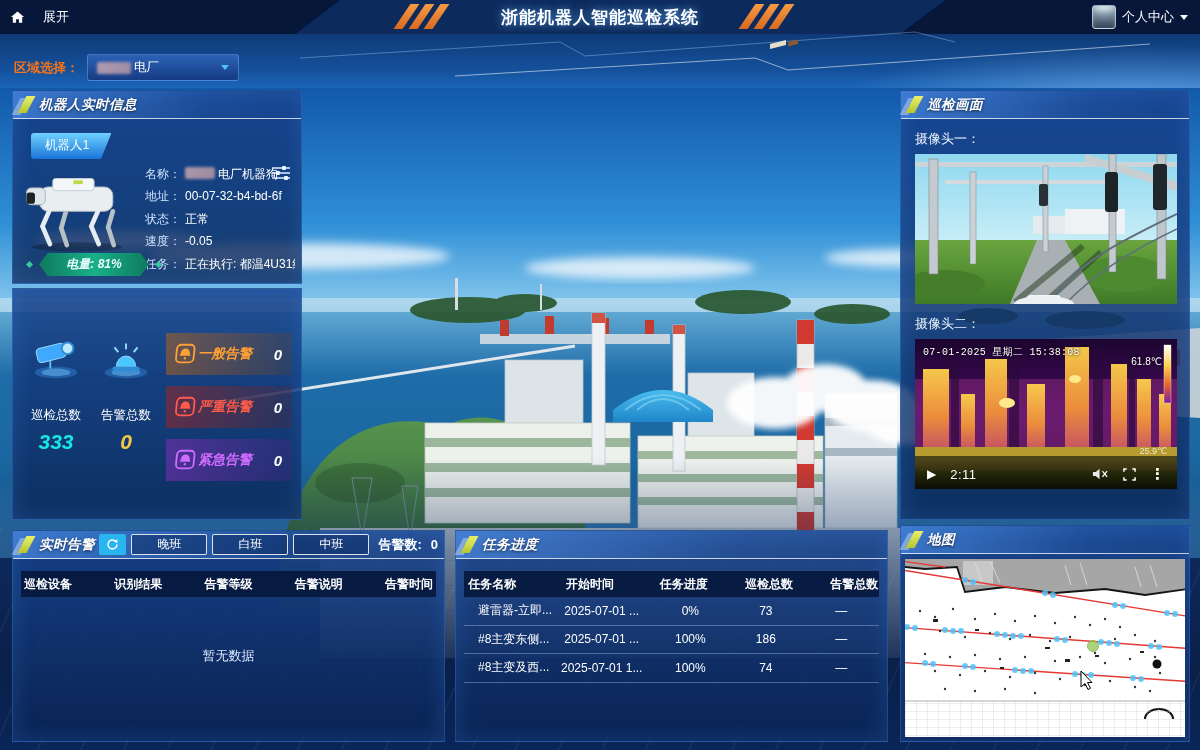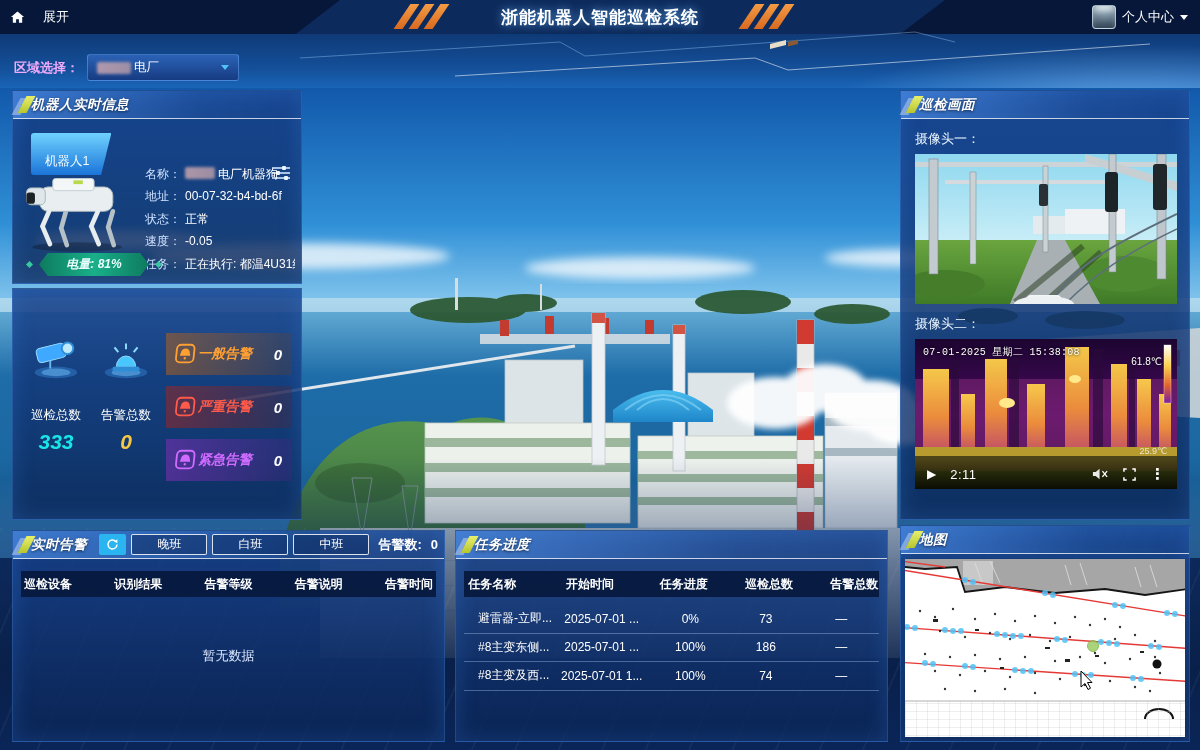--- a/index.html
+++ b/index.html
@@ -36,49 +36,49 @@
          border-top:5px solid #fff;display:inline-block;}
   .caret.blue{border-top-color:#4fc3f7;}
   .sub-bar{position:absolute;left:0;top:34px;width:1200px;height:54px;z-index:1;
     background:linear-gradient(180deg,#0f3a77 0%,#14509a 65%,#1a65b8 100%);}
   .sub-glow{position:absolute;right:0;top:34px;width:420px;height:54px;z-index:1;
     background:radial-gradient(ellipse at 85% 130%,rgba(150,205,255,.55),transparent 60%);}
   .decor{position:absolute;left:0;top:28px;z-index:6;pointer-events:none;}
 
   
   .region{position:absolute;left:14px;top:54px;display:flex;align-items:center;z-index:7;}
-  .region-label{color:#f0abfc;font-size:13px;font-weight:bold;margin-right:8px;}
+  .region-label{color:#f97316;font-size:13px;font-weight:bold;margin-right:8px;}
   .region-select{width:152px;height:27px;display:flex;align-items:center;padding:0 9px;box-sizing:border-box;
     background:linear-gradient(180deg,rgba(45,100,185,.95),rgba(22,58,128,.95));
     border:1px solid rgba(110,180,255,.45);border-radius:3px;color:#fff;font-size:12.5px;cursor:pointer;}
   .region-select .caret{margin-left:auto;}
   .redact{display:inline-block;height:12px;border-radius:2px;vertical-align:-1px;margin-right:3px;
     background:linear-gradient(90deg,#c9a6b0,#b29aa8);filter:blur(1.5px);opacity:.85;}
   .w34{width:34px;} .w30{width:30px;}
 
   
   .panel{position:absolute;z-index:4;box-sizing:border-box;
     background:linear-gradient(180deg,rgba(23,66,140,.88),rgba(10,36,84,.80));
     border:1px solid rgba(90,160,255,.28);box-shadow:inset 0 0 22px rgba(70,145,255,.22);}
   .p-robot{left:12px;top:90px;width:290px;height:194px;}
   .p-stats{left:12px;top:288px;width:290px;height:232px;}
   .p-alerts{left:12px;top:530px;width:433px;height:212px;}
   .p-tasks{left:455px;top:530px;width:433px;height:212px;}
   .p-cams{left:900px;top:90px;width:290px;height:430px;}
   .p-map{left:900px;top:525px;width:290px;height:217px;}
-  .phead{position:relative;height:27px;display:flex;align-items:center;padding-left:9px;
+  .phead{position:relative;height:27px;display:flex;align-items:center;gap:8px;padding-left:9px;
     background:linear-gradient(90deg,rgba(90,160,255,.55),rgba(90,160,255,.08) 65%,rgba(90,160,255,0));
     border-bottom:1px solid rgba(255,255,255,.75);}
   .slash{width:9px;height:17px;flex:0 0 auto;transform:skewX(-28deg);
     background:linear-gradient(180deg,#e8f06a,#b7c52f);box-shadow:-5px 2px 0 rgba(255,255,255,.35);}
   .ptitle{font-size:13.5px;font-weight:bold;font-style:italic;color:#fff;letter-spacing:.5px;
     text-shadow:0 1px 3px rgba(0,0,0,.6);white-space:nowrap;}
 
   
-  .robot-tab{position:absolute;top:42px;left:18px;padding:20px 22px 5px 14px;color:#f2faff;font-size:12.5px;cursor:pointer;
+  .robot-tab{position:absolute;top:42px;left:18px;padding:4px 22px 5px 14px;color:#f2faff;font-size:12.5px;cursor:pointer;
     background:linear-gradient(180deg,#6fd2ff,#1a74d8);
     clip-path:polygon(0 0,100% 0,87% 100%,0 100%);border-radius:3px 0 0 3px;}
   .sliders-ic{position:absolute;top:74px;right:10px;cursor:pointer;}
   .robot-body{position:absolute;top:72px;left:6px;right:6px;display:flex;}
   .robot-img{width:122px;height:92px;flex:0 0 auto;}
   .fields{margin-left:4px;font-size:12px;line-height:22.4px;white-space:nowrap;overflow:hidden;max-width:158px;}
   .flabel{color:#cfe2ff;margin-right:4px;}
   .fval{color:#fff;}
   .battery-wrap{position:absolute;left:14px;bottom:7px;display:flex;align-items:center;gap:7px;}
   .dia{width:5px;height:5px;background:#39c7a0;transform:rotate(45deg);}
@@ -103,21 +103,21 @@
   .b-sev{color:#ff5a4a;background:linear-gradient(90deg,rgba(170,35,25,.5),rgba(110,25,18,.22));}
   .b-urg{color:#cf6bff;background:linear-gradient(90deg,rgba(140,45,190,.5),rgba(90,30,130,.25));}
 
   
   .alert-controls{position:absolute;right:6px;top:3px;display:flex;align-items:center;gap:5px;}
   .refresh-btn{width:27px;height:21px;background:#2ab5f0;border:none;border-radius:2px;
     display:flex;align-items:center;justify-content:center;cursor:pointer;}
   .shift-btn{height:21px;padding:0 25px;background:rgba(15,45,100,.55);border:1px solid rgba(255,255,255,.85);
     border-radius:2px;color:#fff;font-size:12px;cursor:pointer;font-family:inherit;}
   .cnt{font-size:13px;font-weight:bold;color:#fff;margin-left:4px;}
-  .tbl-head{display:grid;margin:12px 8px 8px;height:26px;background:rgba(6,23,58,.88);
+  .tbl-head{display:grid;margin:12px 8px 0;height:26px;background:rgba(6,23,58,.88);
     align-items:center;text-align:center;font-size:12px;font-weight:bold;color:#fff;gap:36px;}
   .cols-alerts{grid-template-columns:repeat(5,1fr);}
   .cols-tasks{grid-template-columns:1.15fr 1.35fr 1fr 1fr 1fr;}
   .empty{margin-top:50px;text-align:center;font-size:13px;color:#dbe7ff;}
   .trow{display:grid;grid-template-columns:1.15fr 1.35fr 1fr 1fr 1fr;height:27.5px;margin:0 8px;
     align-items:center;text-align:center;font-size:12px;color:#fff;
     border-bottom:1px solid rgba(190,215,255,.35);cursor:pointer;}
   .trow .c-name{text-align:left;padding-left:14px;white-space:nowrap;overflow:hidden;}
 
   

